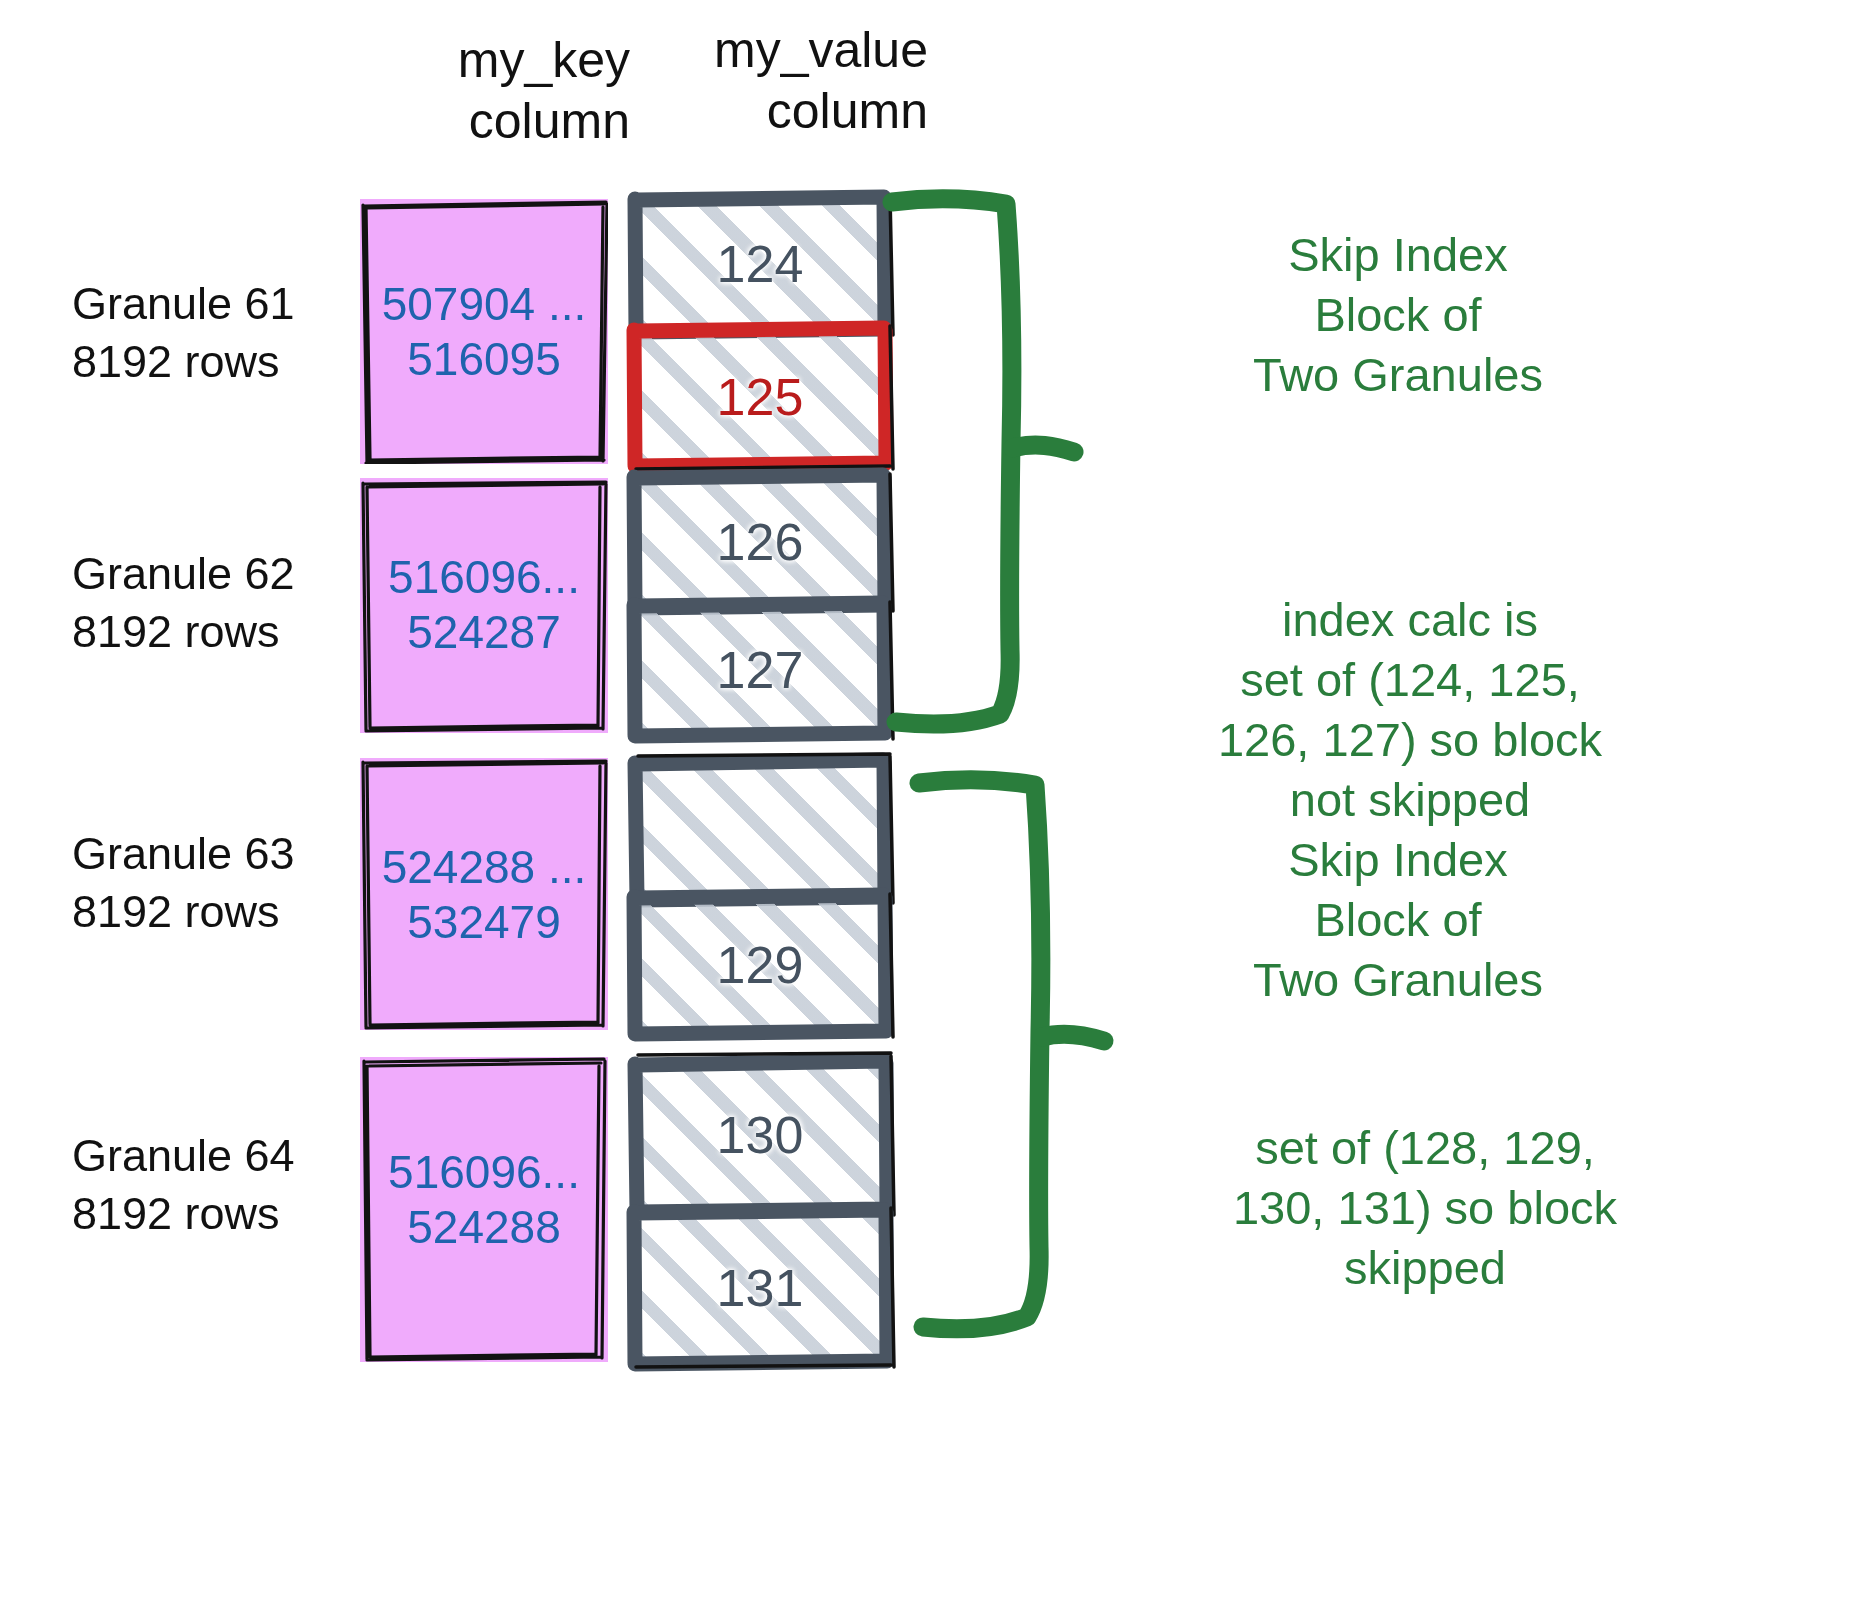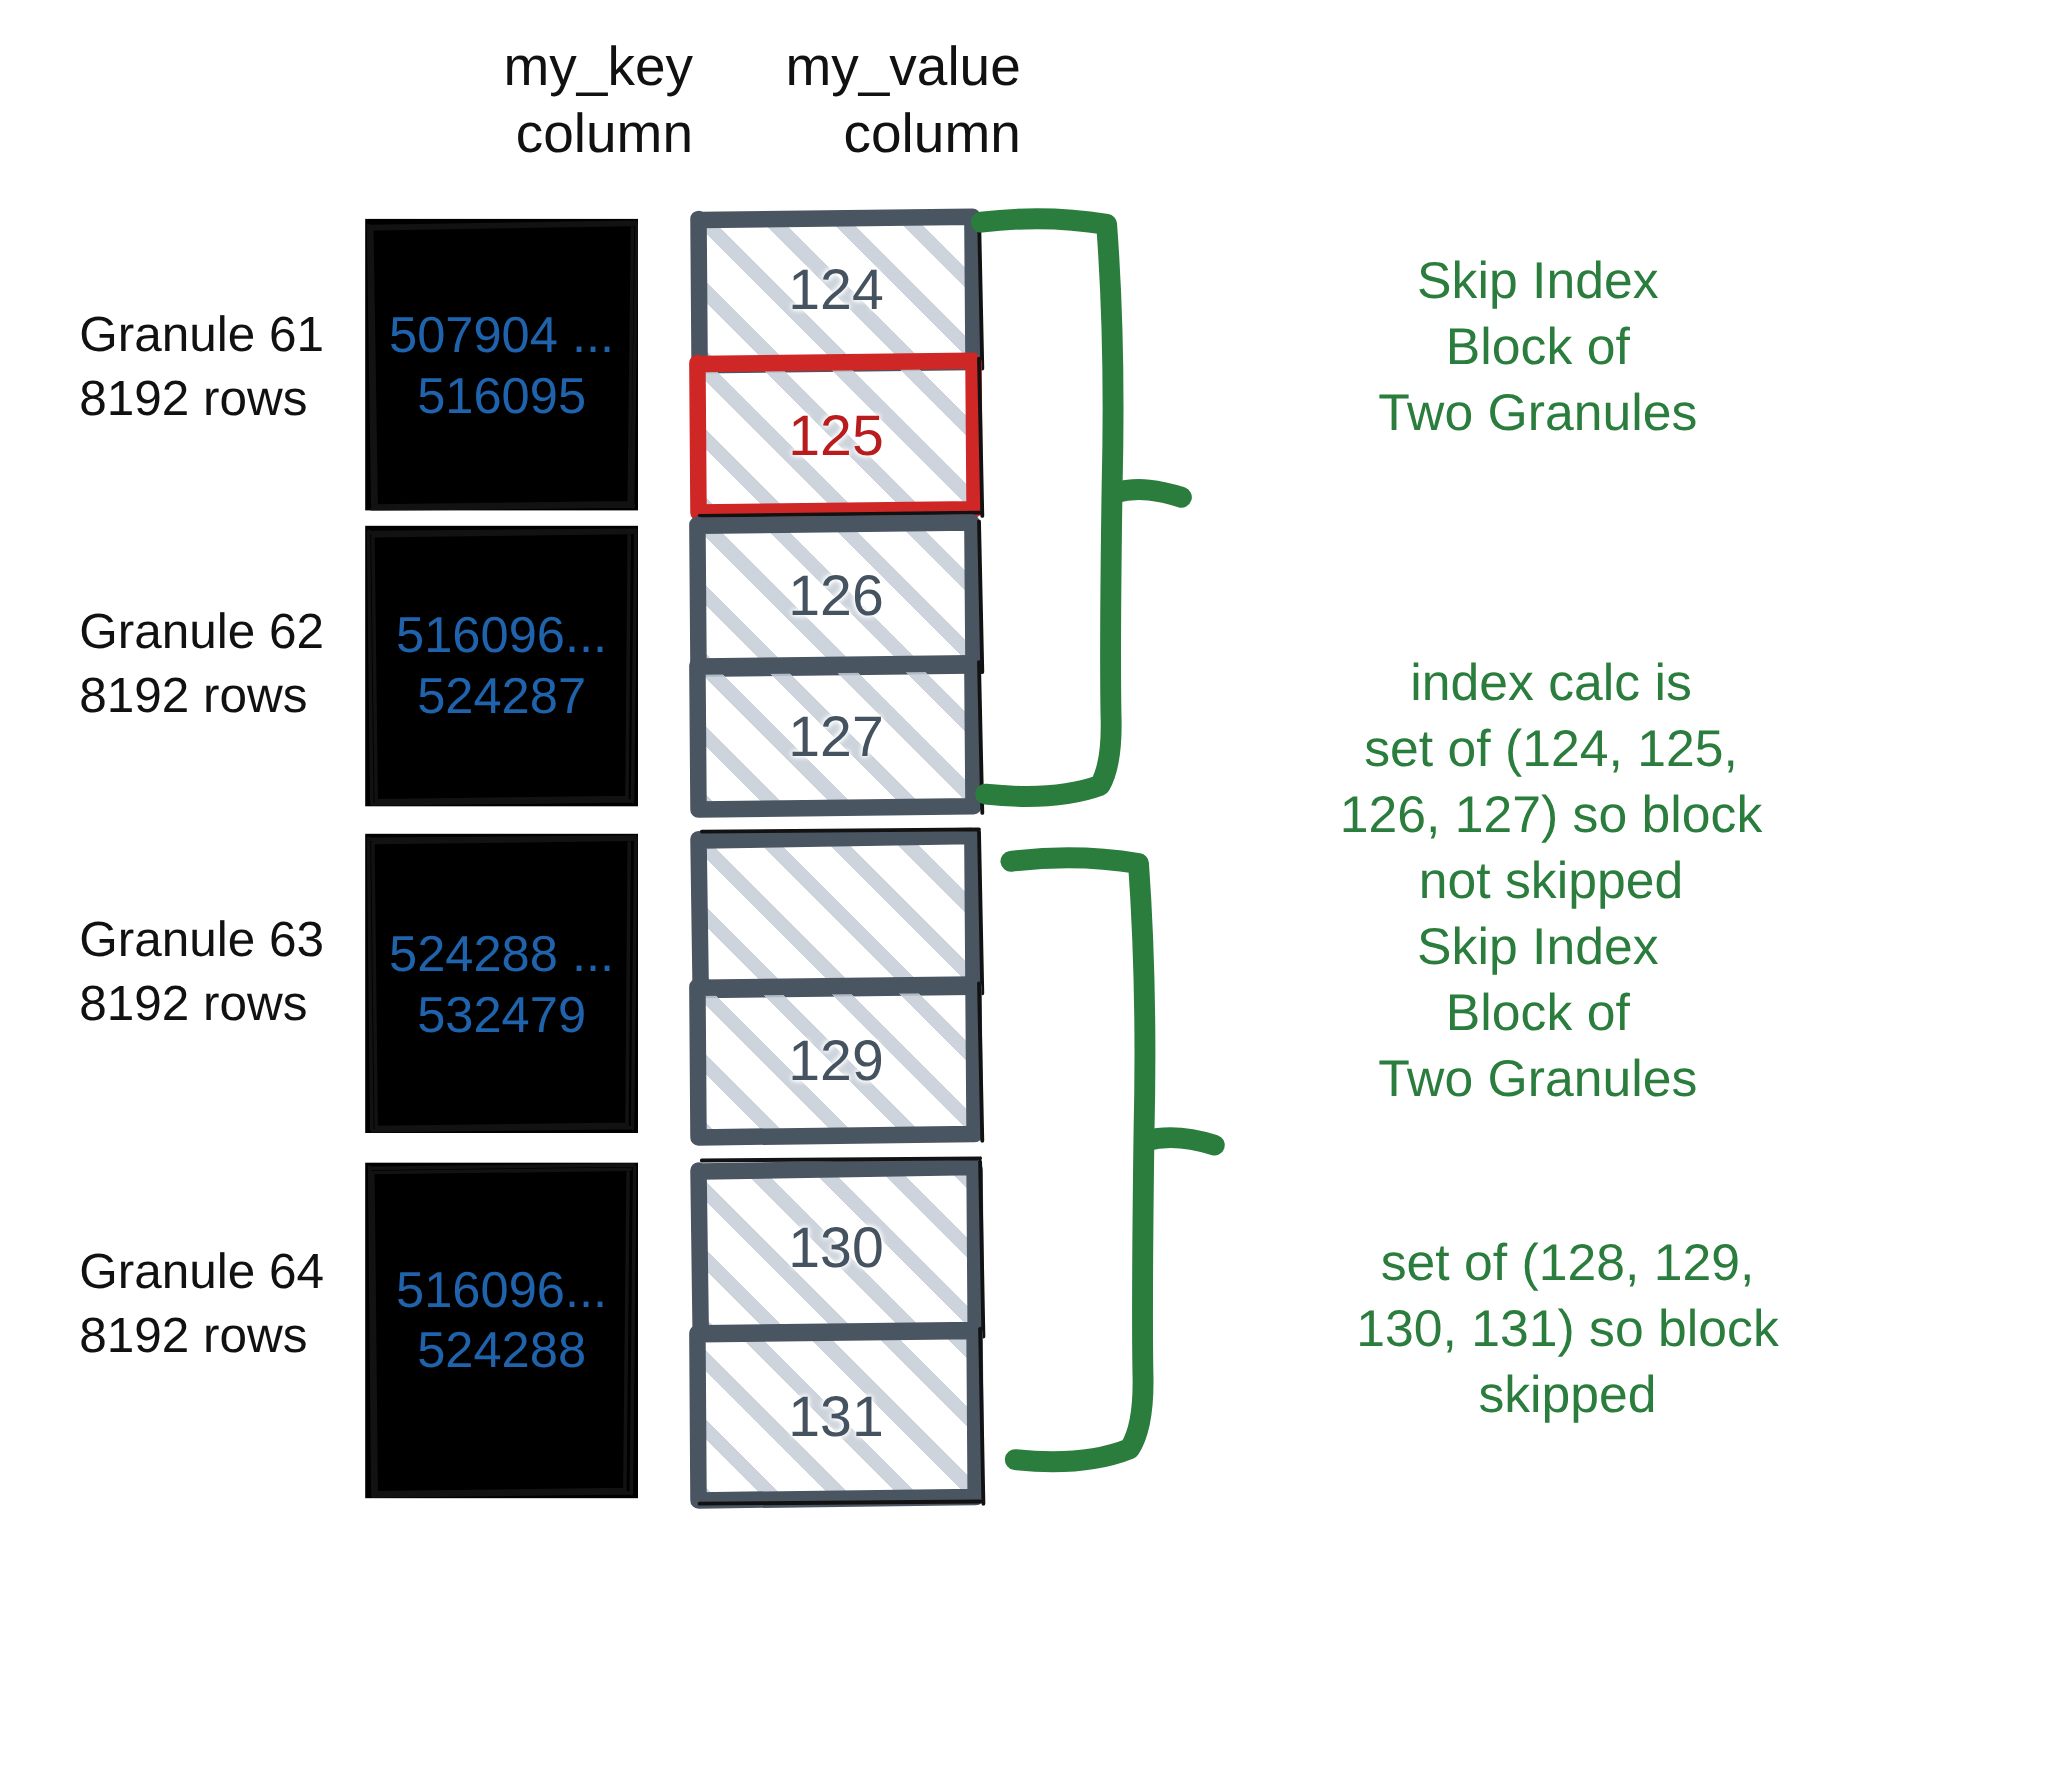--- a/index.html
+++ b/index.html
@@ -9,34 +9,34 @@
     position:relative;overflow:hidden;
   }
   .stage{position:absolute;inset:0;}
 
   
   .col-head{
     position:absolute;text-align:right;
     font-size:50px;line-height:1.22;color:#111111;white-space:pre-line;
   }
   #head-key{left:340px;top:30px;width:290px;}
-  #head-val{left:638px;top:30px;width:290px;}
+  #head-val{left:638px;top:20px;width:290px;}
 
   
   .gran-label{
     position:absolute;left:28px;width:300px;
     font-size:45px;line-height:1.28;color:#111111;white-space:pre-line;
     text-align:left;
     margin-left:44px;
   }
 
   
   .key-box{
-    position:absolute;left:332px;width:248px;
-    background:#000000;
+    position:absolute;left:360px;width:248px;
+    background:#f0abfc;
   }
   .key-box .sk{position:absolute;inset:0;}
   .key-val{
     position:absolute;left:0;right:0;
     text-align:center;color:#1f63ad;font-size:46px;line-height:1.2;
     white-space:pre-line;
   }
 
   
   .val-cell{

